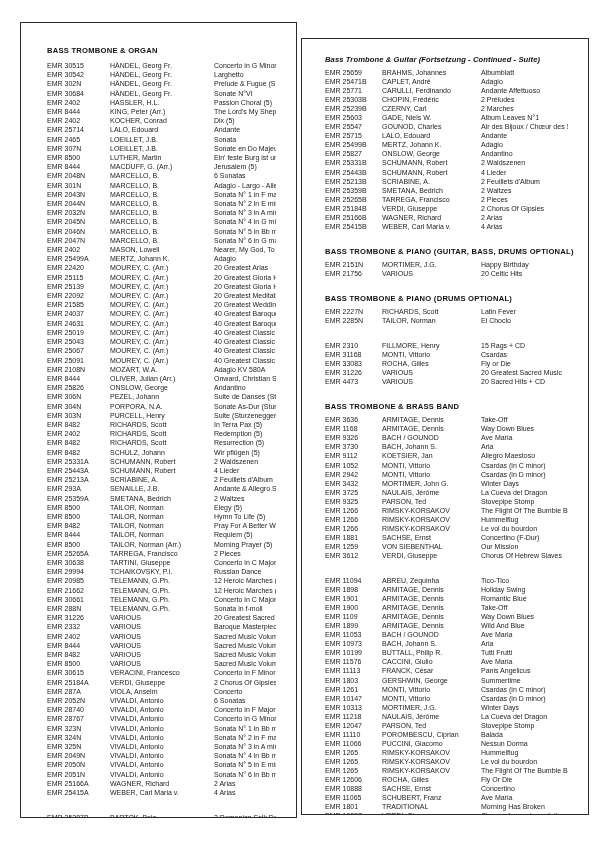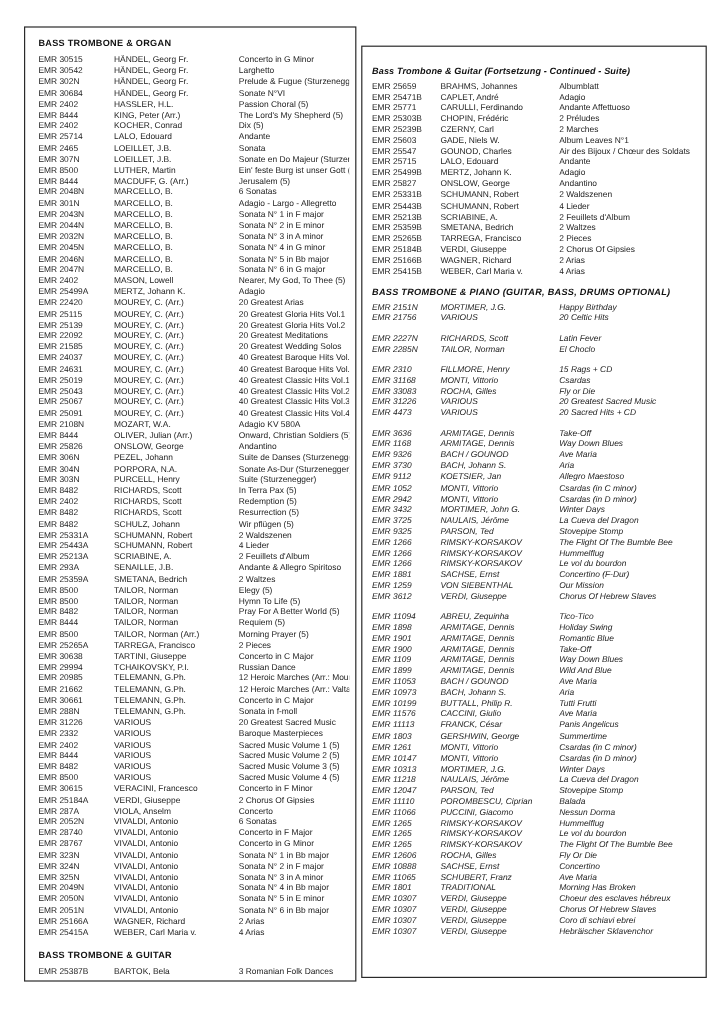--- a/index.html
+++ b/index.html
@@ -6,31 +6,31 @@
   body{
     width:600px;height:849px;background:#ffffff;position:relative;
     font-family:"Liberation Sans", sans-serif;color:#1c1c1c;
     -webkit-font-smoothing:antialiased;
   }
   .panel{
     position:absolute;border:1px solid #2a2a2a;background:#ffffff;
     box-sizing:border-box;overflow:hidden;
   }
   #left-panel{left:20px;top:22px;width:277px;height:796px;padding:7px 4px 0 10px;}
-  #right-panel{left:301px;top:38px;width:288px;height:777px;padding:15px 4px 0 7px;}
-
-  .section{margin:1px;}
+  #right-panel{left:301px;top:38px;width:288px;height:777px;padding:0 4px 0 7px;}
+
+  .section{margin:16px;}
   .section + .section{margin-top:9px;}
   .section-title{
     font-weight:bold;font-size:7.6px;letter-spacing:.25px;color:#111;
     margin:0 0 6px 0;white-space:nowrap;
   }
   .section-title.italic{font-style:italic;letter-spacing:.1px;}
   #right-panel .section-title{margin-bottom:4px;}
-  #right-panel .section + .section{margin-top:8px;font-style:italic;}
+  #right-panel .section + .section{margin-top:8px;}
 
   .row{display:flex;line-height:9.2px;font-size:7px;white-space:nowrap;}
   #right-panel .row{line-height:9.05px;}
   .c-code{width:63px;flex:0 0 auto;}
   .c-comp{width:104px;flex:0 0 auto;}
   .c-title{flex:1 1 auto;overflow:hidden;}
   #right-panel .c-code{width:57px;}
   #right-panel .c-comp{width:99px;}
 </style>
 </head>
@@ -516,21 +516,20 @@
 
   <div class="row">
     <span class="c-code">EMR 25415A</span>
     <span class="c-comp">WEBER, Carl Maria v.</span>
     <span class="c-title">4 Arias</span>
   </div>
 </div>
   </div>
 
   <div class="section">
-    <div class="section-title">BASS TROMBONE &amp; GUITAR</div>
     <div class="section-rows">
   <div class="row">
     <span class="c-code">EMR 25387B</span>
     <span class="c-comp">BARTOK, Bela</span>
     <span class="c-title">3 Romanian Folk Dances</span>
   </div>
 </div>
   </div>
 </div>
 <div id="right-panel" class="panel">
@@ -658,20 +657,21 @@
 
   <div class="row">
     <span class="c-code">EMR 21756</span>
     <span class="c-comp">VARIOUS</span>
     <span class="c-title">20 Celtic Hits</span>
   </div>
 </div>
   </div>
 
   <div class="section">
+    <div class="section-title">BASS TROMBONE &amp; PIANO (DRUMS OPTIONAL)</div>
     <div class="section-rows">
   <div class="row">
     <span class="c-code">EMR 2227N</span>
     <span class="c-comp">RICHARDS, Scott</span>
     <span class="c-title">Latin Fever</span>
   </div>
 
   <div class="row">
     <span class="c-code">EMR 2285N</span>
     <span class="c-comp">TAILOR, Norman</span>
@@ -708,20 +708,21 @@
 
   <div class="row">
     <span class="c-code">EMR 4473</span>
     <span class="c-comp">VARIOUS</span>
     <span class="c-title">20 Sacred Hits + CD</span>
   </div>
 </div>
   </div>
 
   <div class="section">
+    <div class="section-title">BASS TROMBONE &amp; BRASS BAND</div>
     <div class="section-rows">
   <div class="row">
     <span class="c-code">EMR 3636</span>
     <span class="c-comp">ARMITAGE, Dennis</span>
     <span class="c-title">Take-Off</span>
   </div>
 
   <div class="row">
     <span class="c-code">EMR 1168</span>
     <span class="c-comp">ARMITAGE, Dennis</span>

